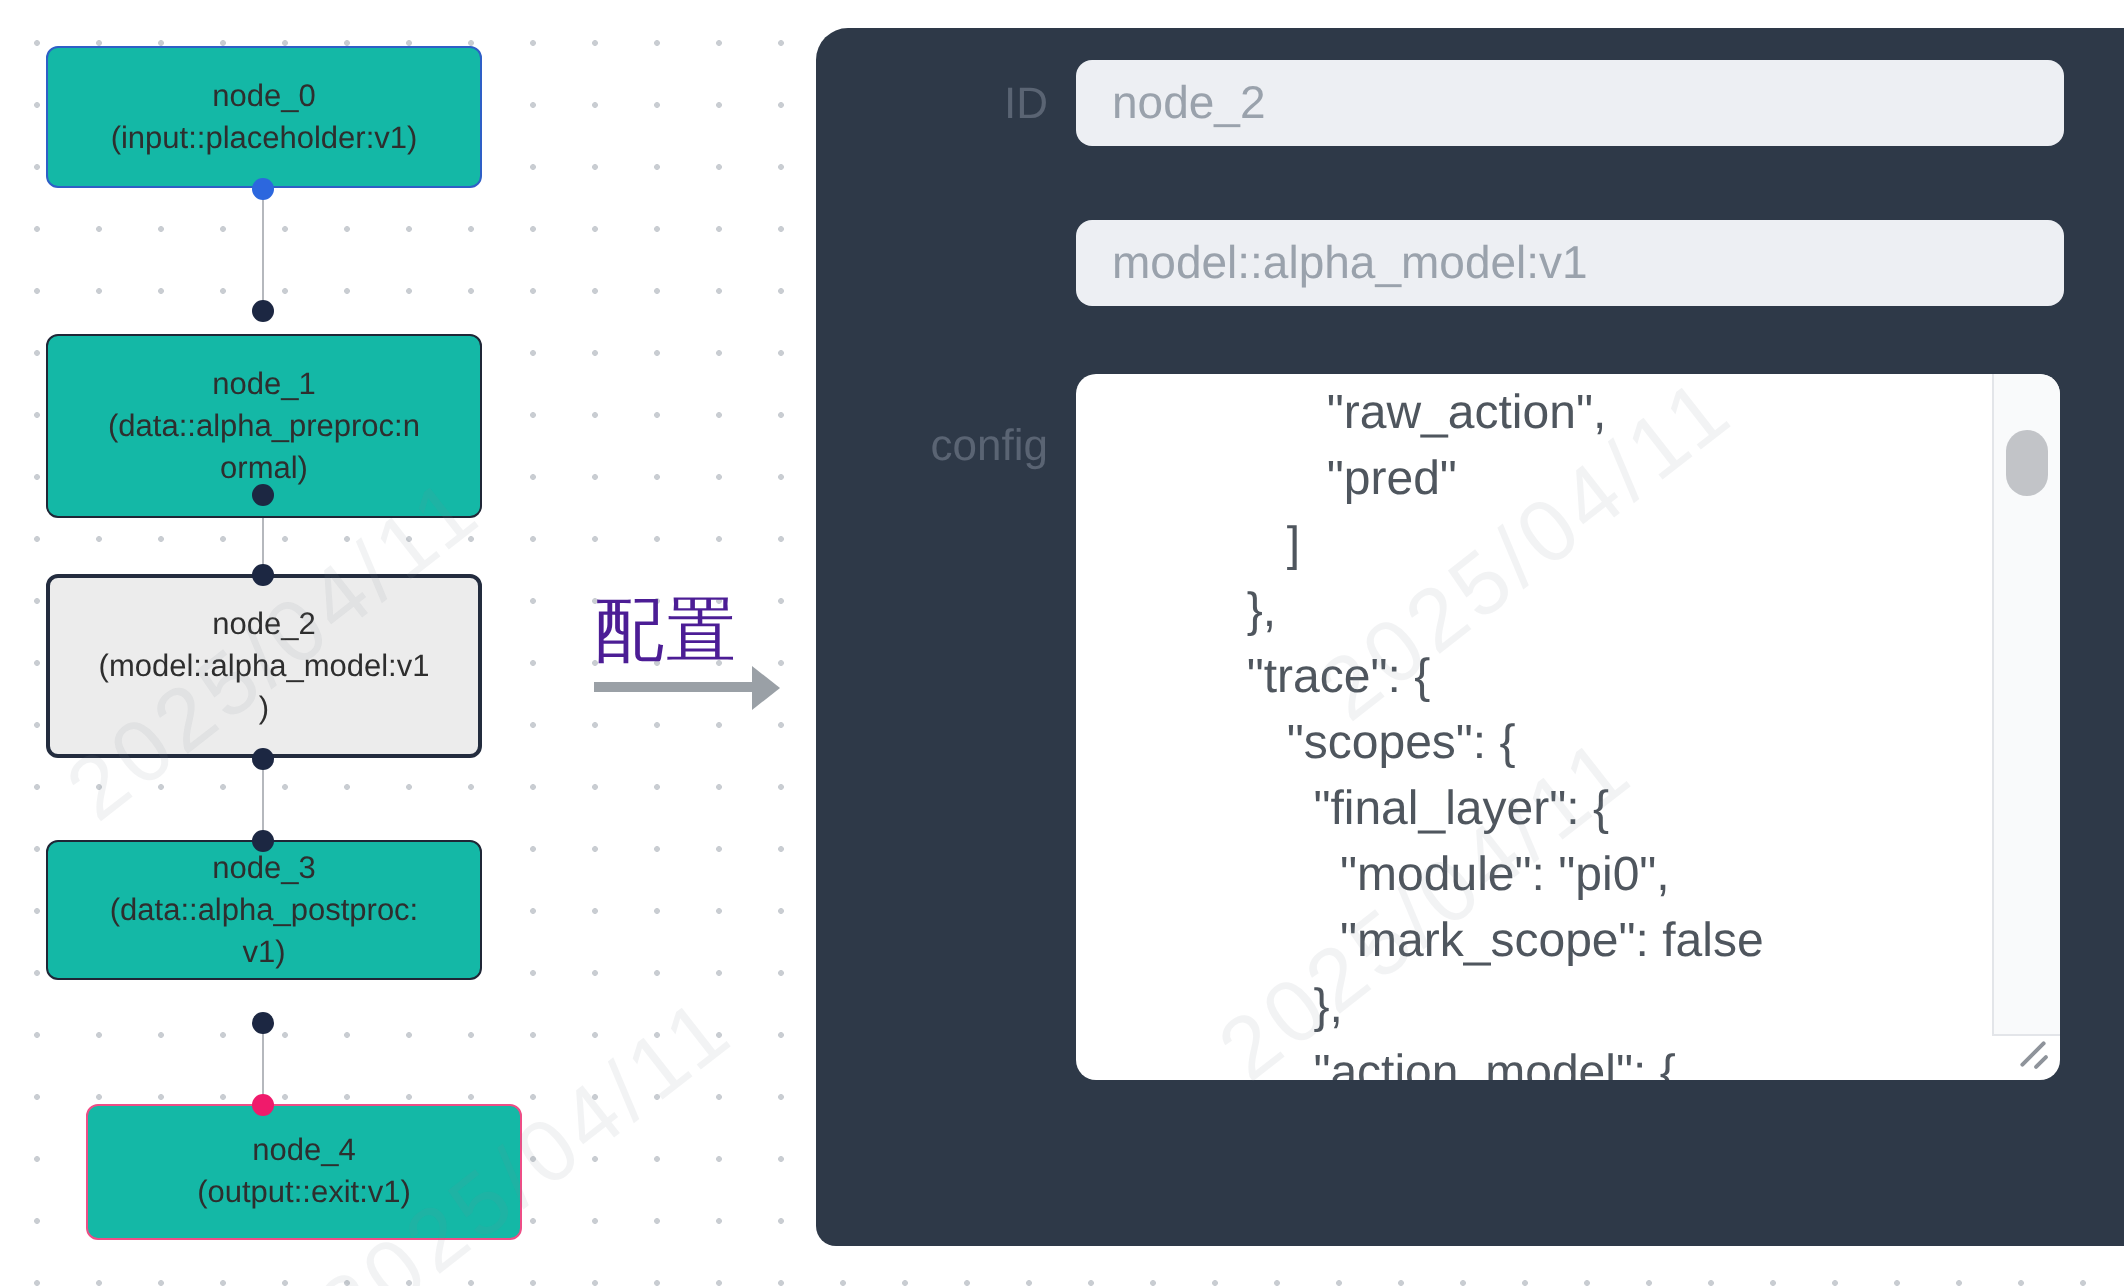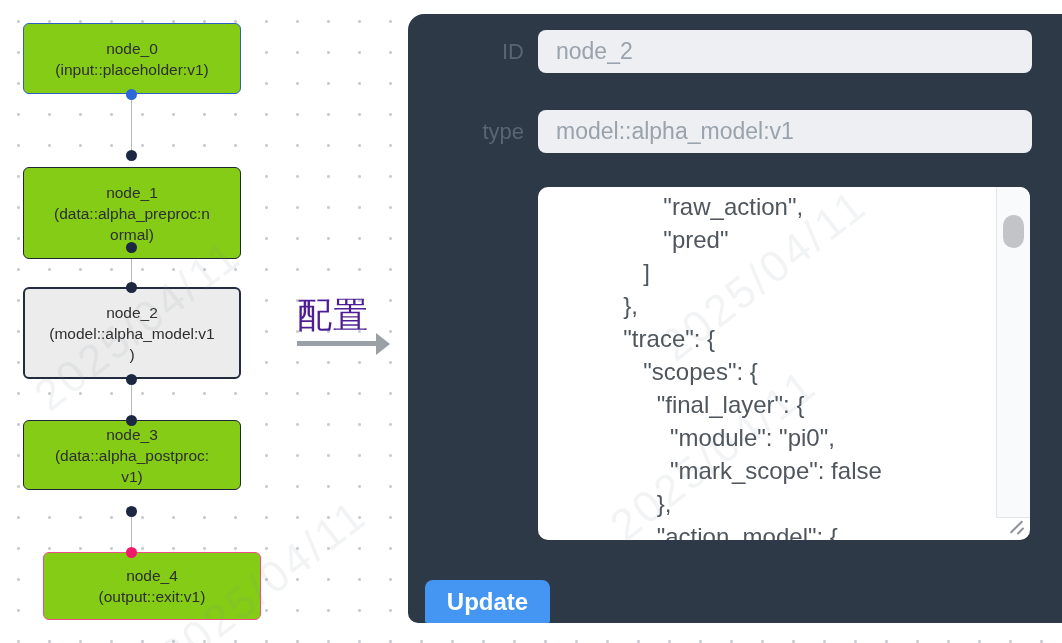--- a/index.html
+++ b/index.html
@@ -10,21 +10,21 @@
     background-color:#ffffff;
     background-image:radial-gradient(circle, #c9cdd2 1.3px, rgba(0,0,0,0) 1.6px);
     background-size:31px 31px;
     background-position:3px 6px;
     overflow:hidden;
   }
 
   
   .flow-node {
     position:absolute; left:23px; width:218px;
-    background:#84cc16; border:1.5px solid #1f2636; border-radius:6px;
+    background:#14b8a6; border:1.5px solid #1f2636; border-radius:6px;
     display:flex; align-items:center; justify-content:center;
     text-align:center; white-space:pre-line;
     font-size:15.5px; line-height:21px; color:#2e2e2e;
     z-index:2;
   }
   .node0 { top:23px;  height:71px; border-color:#2e5fc7; }
   .node1 { top:167px; height:92px; }
   .node2 { top:287px; height:92px; background:#ececec; border-width:2.5px; border-color:#232c3e; }
   .node3 { top:420px; height:70px; }
   .node4 { top:552px; height:68px; border-color:#ee4d86;margin-left:20px; }
@@ -146,23 +146,23 @@
 <div class="dot d-n4-in"></div>
 
 <div class="transfer-label">配置</div>
 <div class="arrow-shaft"></div>
 <div class="arrow-head"></div>
 
 <div class="panel">
   <div class="f-label lbl-id">ID</div>
   <input class="f-input in-id" type="text" value="node_2" style="">
 
-  <div class="f-label lbl-type">type</div>
   <input class="f-input in-type" type="text" value="model::alpha_model:v1" style="">
 
+  <div class="f-label lbl-config">config</div>
 
   <div class="config-wrap">
     <pre class="config-pre">                 "raw_action",
                  "pred"
               ]
            },
            "trace": {
               "scopes": {
                 "final_layer": {
                   "module": "pi0",
@@ -171,20 +171,19 @@
                 "action_model": {</pre>
     <div class="scroll-track">
       <div class="scroll-thumb"></div>
     </div>
     <div class="resize-handle">
       <div class="rz rz1"></div>
       <div class="rz rz2"></div>
     </div>
   </div>
 
-  <button class="update-btn">Update</button>
 
 </div>
 
 <div class="wm wm-light wm1">2025/04/11</div>
 <div class="wm wm-light wm2">2025/04/11</div>
 <div class="wm wm-light wm3">2025/04/11</div>
 <div class="wm wm-light wm4">2025/04/11</div>
 
 </body></html>

